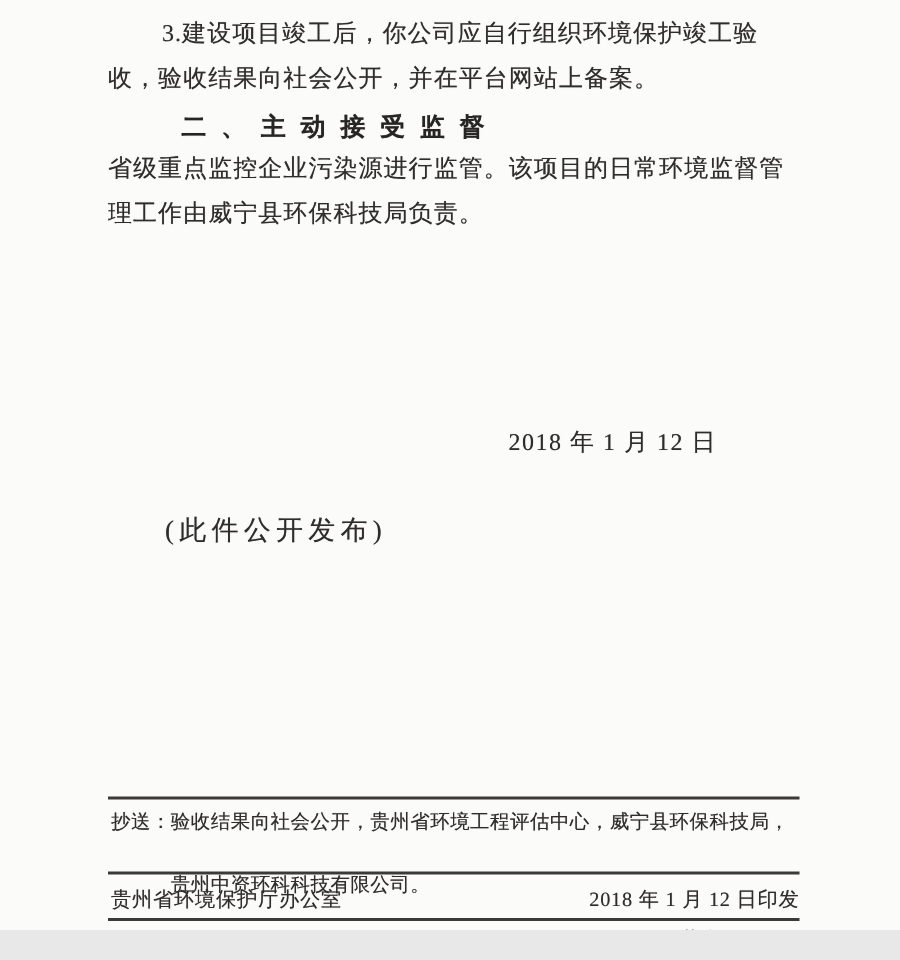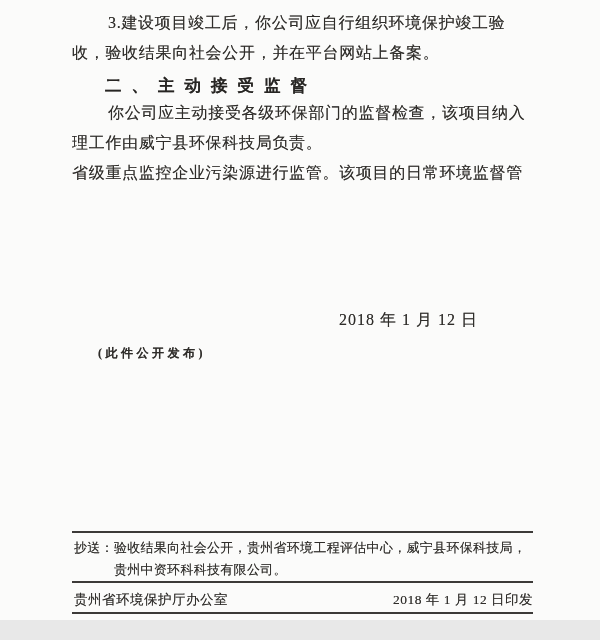--- a/index.html
+++ b/index.html
@@ -13,35 +13,34 @@
     color: #2f2d2a;
     overflow: hidden;
     text-shadow: 0 0 0.45px rgba(47,45,42,0.55); 
   }
   .abs { position: absolute; }
   .body-block { left: 72px; width: 464px; font-size: 16px; line-height: 30px; letter-spacing: 0.7px; }
   .line { white-space: nowrap; }
   .indent { padding-left: 36px; }
   .para-item3 { top: 8px; }
   .section-heading {
-    top: 74px; left: 65px; width: 464px;
+    top: 74px; left: 81px; width: 464px;
     font-family: "Liberation Sans", "DejaVu Sans", sans-serif;
     font-weight: 700; font-size: 16.5px; line-height: 22px;
     letter-spacing: 10px; padding-left: 40px; white-space: nowrap;
     color: #272523;
   }
   .para-supervision { top: 98px; }
   .issue-date {
     top: 281px; left: 72px; width: 464px; line-height: 30px;
     font-size: 16px; letter-spacing: 1px;
     text-align: right; padding-right: 58px; box-sizing: border-box;
     white-space: nowrap;
-    margin-top: 24px;
   }
-  .public-note { top: 340px; left: 98px; font-size: 12px; letter-spacing: 3.5px; line-height: 26px; white-space: nowrap; font-weight: bold; }
+  .public-note { top: 340px; left: 110px; font-size: 18px; letter-spacing: 3.5px; line-height: 26px; white-space: nowrap; }
 
   .footer-rule { left: 72px; width: 461px; height: 0; border-top: 2px solid #3c3a38; }
   .rule-1 { top: 531px; }
   .rule-2 { top: 581px; }
   .rule-3 { top: 612px; }
 
   .cc-block { top: 537px; left: 74px; width: 459px; font-size: 13px; line-height: 22px; letter-spacing: 0.3px; display: flex; }
   .cc-label { flex: 0 0 auto; white-space: nowrap; }
   .cc-lines { flex: 1 1 auto; }
   .cc-lines .line { white-space: nowrap; }
@@ -57,36 +56,35 @@
 <div class="page">
 
   <div class="abs body-block para-item3">
     <div class="line indent">3.建设项目竣工后，你公司应自行组织环境保护竣工验</div>
     <div class="line">收，验收结果向社会公开，并在平台网站上备案。</div>
   </div>
 
   <div class="abs section-heading">二、主动接受监督</div>
 
   <div class="abs body-block para-supervision">
-    <div class="line indent">你公司应主动接受各级环保部门的监督检查，该项目纳入</div>
+    <div class="line">省级重点监控企业污染源进行监管。该项目的日常环境监督管</div>
     <div class="line">理工作由威宁县环保科技局负责。</div>
-    <div class="line">省级重点监控企业污染源进行监管。该项目的日常环境监督管</div>
   </div>
 
   <div class="abs issue-date">2018 年 1 月 12 日</div>
 
   <div class="abs public-note">(此件公开发布)</div>
 
   <div class="abs footer-rule rule-1"></div>
 
   <div class="abs cc-block">
     <span class="cc-label">抄送：</span>
     <span class="cc-lines">
       <span class="line" style="display:block;">验收结果向社会公开，贵州省环境工程评估中心，威宁县环保科技局，</span>
-      <span class="line" style="display:block;">贵州中资环科科技有限公司。</span>
+      <span class="line" style="display:block;margin-top:20px;">贵州中资环科科技有限公司。</span>
     </span>
   </div>
 
   <div class="abs footer-rule rule-2"></div>
 
   <div class="abs issuer-row">
     <span>贵州省环境保护厅办公室</span>
     <span>2018 年 1 月 12 日印发</span>
   </div>
 

